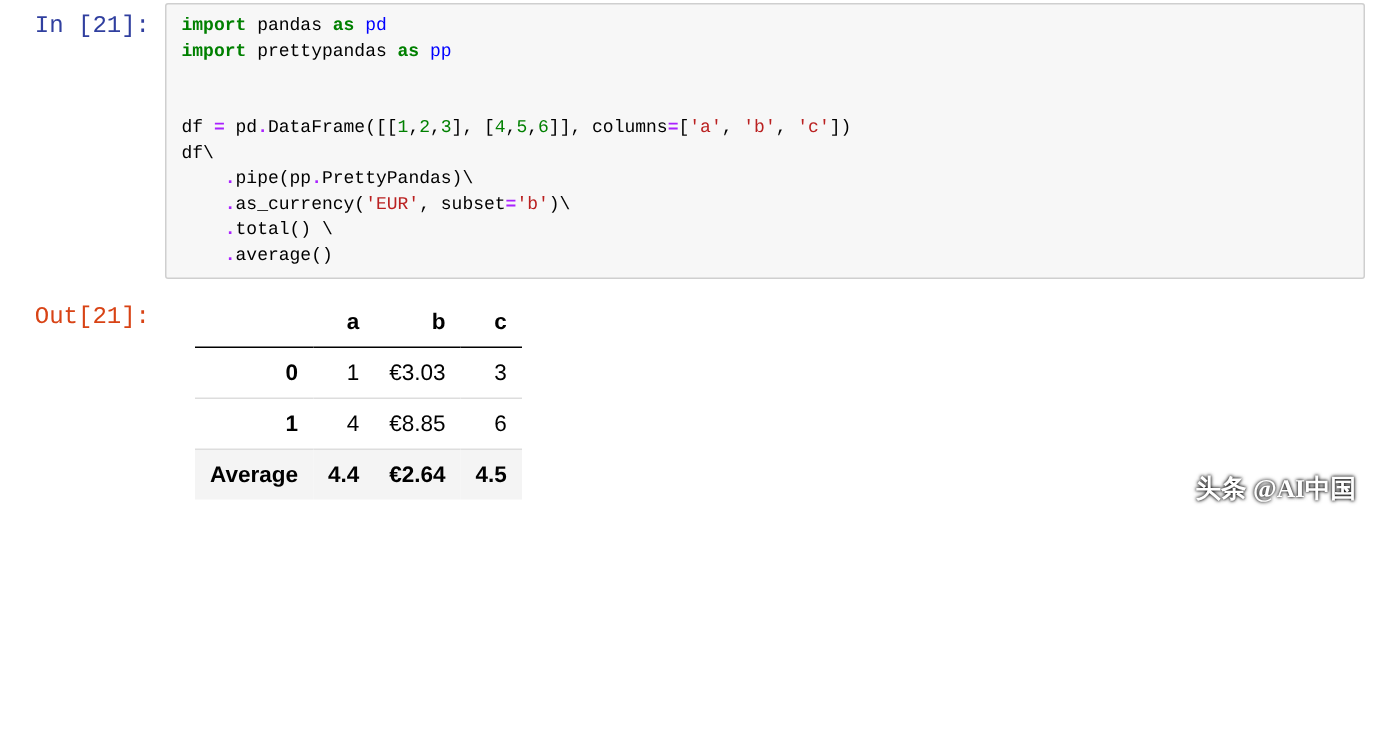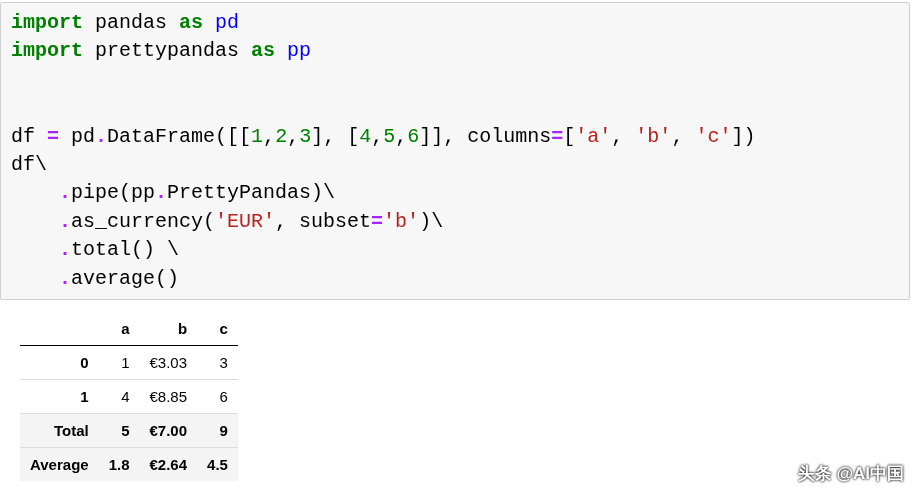--- a/index.html
+++ b/index.html
@@ -26,21 +26,21 @@
   }
   .prompt.in { color: #303F9F; }
   .prompt.out { color: #D84315; }
   .code-area {
     flex: 1;
     background: #f7f7f7;
     border: 1px solid #cfcfcf;
     border-radius: 2px;
     padding: 6px 10px;
     font-family: Menlo, Monaco, "Courier New", monospace;
-    font-size: 20px;
+    font-size: 12px;
     line-height: 1.42;
     white-space: pre;
     margin-right: 6px;
     margin-top: 2px;
     overflow: hidden;
   }
   .kw { color: #008000; font-weight: bold; }
   .nn { color: #0000FF; }
   .op { color: #AA22FF; font-weight: bold; }
   .num { color: #008000; }
@@ -78,40 +78,42 @@
     background: #f4f4f4;
   }
   .watermark {
     position: absolute;
     right: 12px;
     bottom: 6px;
     color: #fff;
     font-weight: bold;
     font-size: 17px;
     text-shadow: 0 0 3px rgba(0,0,0,0.8), 0 0 2px rgba(0,0,0,0.9);
-    font-family: Liberation Sans, sans-serif;
+    font-family: Liberation Serif, serif;
   }
 </style>
 </head>
 <body>
 
 <div class="cell">
+  <div class="prompt in">In [21]:</div>
   <div class="code-area" id="code-area"><span class="kw">import</span><span class="pln"> pandas </span><span class="kw">as</span><span class="nn"> pd</span><span class="pln">
 </span><span class="kw">import</span><span class="pln"> prettypandas </span><span class="kw">as</span><span class="nn"> pp</span><span class="pln">
 
 
 </span><span class="pln">df </span><span class="op">=</span><span class="pln"> pd</span><span class="op">.</span><span class="pln">DataFrame([[</span><span class="num">1</span><span class="pln">,</span><span class="num">2</span><span class="pln">,</span><span class="num">3</span><span class="pln">], [</span><span class="num">4</span><span class="pln">,</span><span class="num">5</span><span class="pln">,</span><span class="num">6</span><span class="pln">]], columns</span><span class="op">=</span><span class="pln">[</span><span class="str">'a'</span><span class="pln">, </span><span class="str">'b'</span><span class="pln">, </span><span class="str">'c'</span><span class="pln">])</span><span class="pln">
 </span><span class="pln">df\</span><span class="pln">
 </span><span class="pln">    </span><span class="op">.</span><span class="pln">pipe(pp</span><span class="op">.</span><span class="pln">PrettyPandas)\</span><span class="pln">
 </span><span class="pln">    </span><span class="op">.</span><span class="pln">as_currency(</span><span class="str">'EUR'</span><span class="pln">, subset</span><span class="op">=</span><span class="str">'b'</span><span class="pln">)\</span><span class="pln">
 </span><span class="pln">    </span><span class="op">.</span><span class="pln">total() \</span><span class="pln">
 </span><span class="pln">    </span><span class="op">.</span><span class="pln">average()</span></div>
 </div>
 
 <div class="cell" style="margin-top:8px;">
+  <div class="prompt out">Out[21]:</div>
   <div class="output-area">
     <table class="pretty" id="out-table">
       <thead>
           <tr id="thead-row">
             <th></th>
             <th>a</th>
             <th>b</th>
             <th>c</th>
           </tr>
         </thead>
@@ -122,28 +124,22 @@
             <td>€3.03</td>
             <td>3</td>
           </tr>
           <tr>
             <th>1</th>
             <td>4</td>
             <td>€8.85</td>
             <td>6</td>
           </tr>
           <tr class="summary-row">
-            <th>Total</th>
-            <td>5</td>
-            <td>€7.00</td>
-            <td>9</td>
-          </tr>
-          <tr class="summary-row">
             <th>Average</th>
-            <td>1.8</td>
+            <td>4.4</td>
             <td>€2.64</td>
             <td>4.5</td>
           </tr>
         </tbody>
     </table>
   </div>
 </div>
 
 <div class="watermark">头条 @AI中国</div>
 

